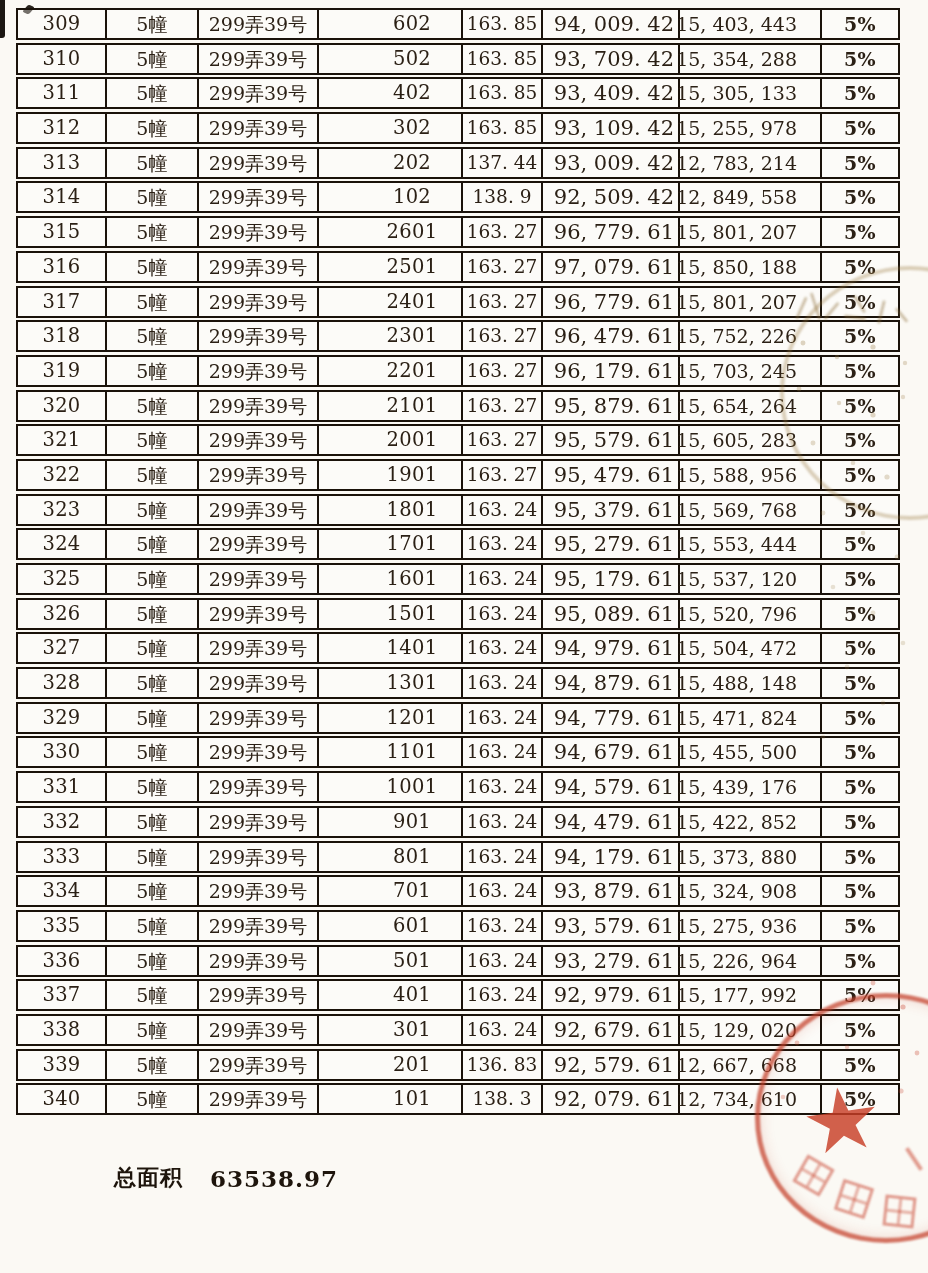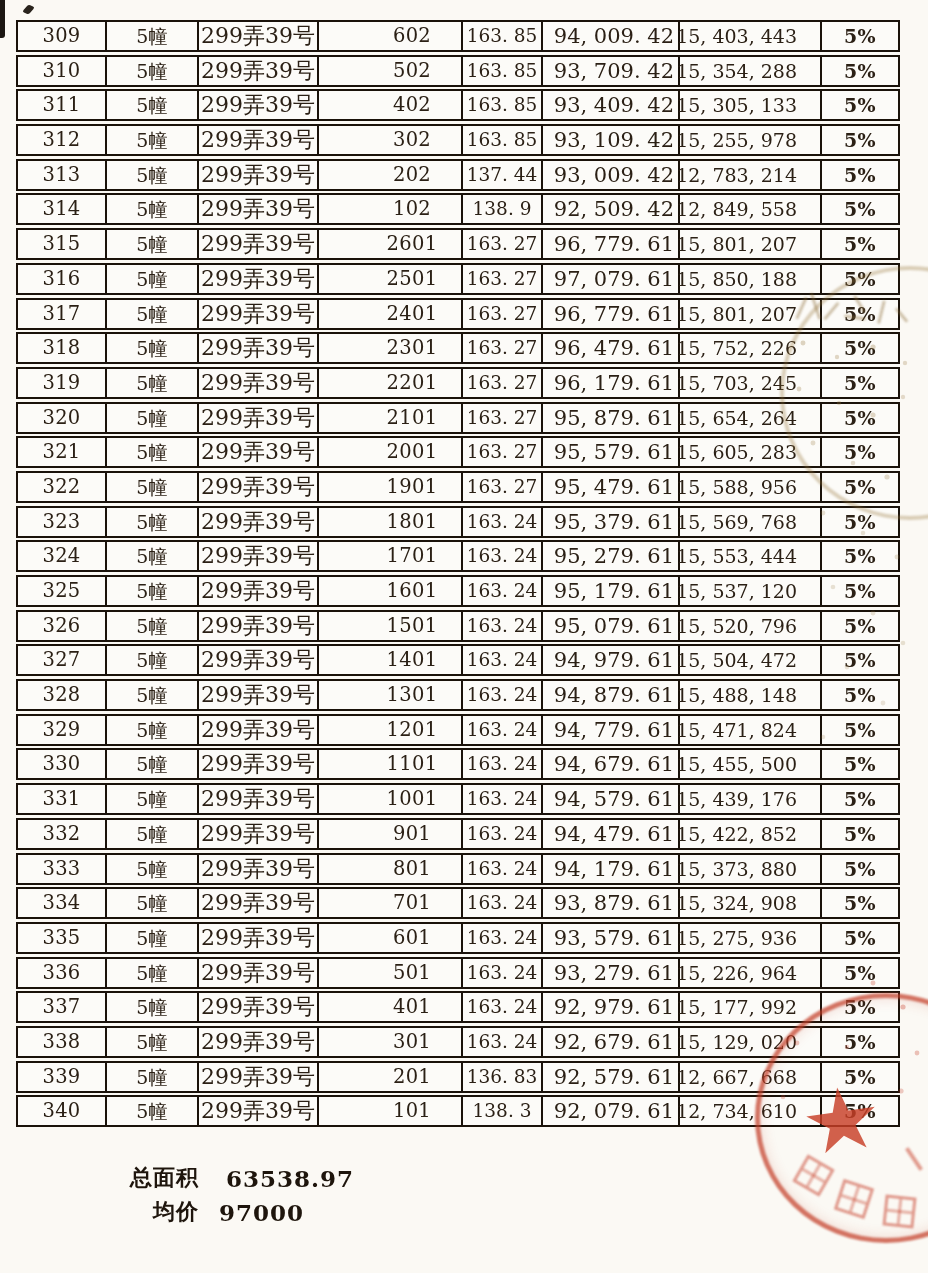--- a/index.html
+++ b/index.html
@@ -6,42 +6,42 @@
   body{
     width:928px;height:1273px;position:relative;overflow:hidden;
     background:#fbf9f4;
     font-family:"DejaVu Serif","Liberation Serif",serif;
   }
   
   .edge-bar{position:absolute;left:0;top:0;width:5px;height:38px;background:#1c1712;border-radius:0 0 3px 0;}
   .tick-mark{position:absolute;left:25px;top:5px;width:7px;height:9px;background:#2a241d;transform:rotate(24deg) skewX(-18deg);border-radius:2px;}
 
   
-  .sheet-table{position:absolute;left:16px;top:20px;width:884px;z-index:2;}
+  .sheet-table{position:absolute;left:16px;top:8px;width:884px;z-index:2;}
   .row{
     display:flex;align-items:stretch;box-sizing:border-box;
     height:32px;margin-bottom:2.7px;
     border:2.5px solid #1a120a;background:rgba(255,255,255,0.35);
   }
   .c{
     box-sizing:border-box;display:flex;align-items:center;justify-content:center;
     font-size:19.5px;line-height:26px;color:#2b2015;letter-spacing:0.3px;
     border-right:2.5px solid #1a120a;white-space:nowrap;overflow:visible;
   }
   .c1{width:89px;}
   .c2{width:92px;font-size:19px;}
-  .c3{width:120px;font-size:22px;letter-spacing:0;}
+  .c3{width:120px;font-size:19px;letter-spacing:0;}
   .c4{width:100px;margin-left:44px;}
   .c5{width:80px;font-size:18.5px;letter-spacing:0;}
   .c6{width:137px;justify-content:flex-end;padding-right:4px;font-size:21px;letter-spacing:0;}
   .c7{width:142px;justify-content:flex-end;padding-right:23px;font-size:19px;letter-spacing:0;}
   .c8{flex:1;border-right:none;font-weight:bold;font-size:19px;}
 
   
-  .summary{position:absolute;left:116px;top:1161px;z-index:2;color:#1e150c;}
+  .summary{position:absolute;left:100px;top:1161px;z-index:2;color:#1e150c;}
   .sline{display:flex;height:34px;align-items:center;font-weight:bold;font-size:23px;}
   .slabel{width:83px;text-align:right;letter-spacing:1px;font-family:"DejaVu Sans","Liberation Sans",sans-serif;font-size:22px;}
   .svalue{letter-spacing:1px;}
   .sline:nth-child(1) .svalue{margin-left:27px;}
   .sline:nth-child(2) .svalue{margin-left:20px;}
   .sline:nth-child(3) .svalue{margin-left:52px;}
 
   
   .stamp-top{position:absolute;left:0;top:0;width:0;height:0;z-index:3;pointer-events:none;}
   .tan-ring{
@@ -295,21 +295,21 @@
     <div class="c c7">15, 537, 120</div>
     <div class="c c8">5%</div>
   </div>
 
   <div class="row">
     <div class="c c1">326</div>
     <div class="c c2">5幢</div>
     <div class="c c3">299弄39号</div>
     <div class="c c4">1501</div>
     <div class="c c5">163. 24</div>
-    <div class="c c6">95, 079. 61</div>
+    <div class="c c6">95, 089. 61</div>
     <div class="c c7">15, 520, 796</div>
     <div class="c c8">5%</div>
   </div>
 
   <div class="row">
     <div class="c c1">327</div>
     <div class="c c2">5幢</div>
     <div class="c c3">299弄39号</div>
     <div class="c c4">1401</div>
     <div class="c c5">163. 24</div>
@@ -462,24 +462,20 @@
   </div>
 </div>
 
 <div class="summary">
   <div class="sline">
     <div class="slabel">总面积</div>
     <div class="svalue">63538.97</div>
   </div>
 
 
-  <div class="sline">
-    <div class="slabel">均价</div>
-    <div class="svalue">97000</div>
-  </div>
 </div>
 
 <div class="stamp-top">
   <div class="tan-ring"></div>
   <div class="tan-scribble ts1"></div>
   <div class="tan-scribble ts2"></div>
   <div class="tan-scribble ts3"></div>
   <div class="tan-scribble ts4"></div>
   <div class="tan-scribble ts5"></div>
   <div class="tan-scribble ts6"></div>

